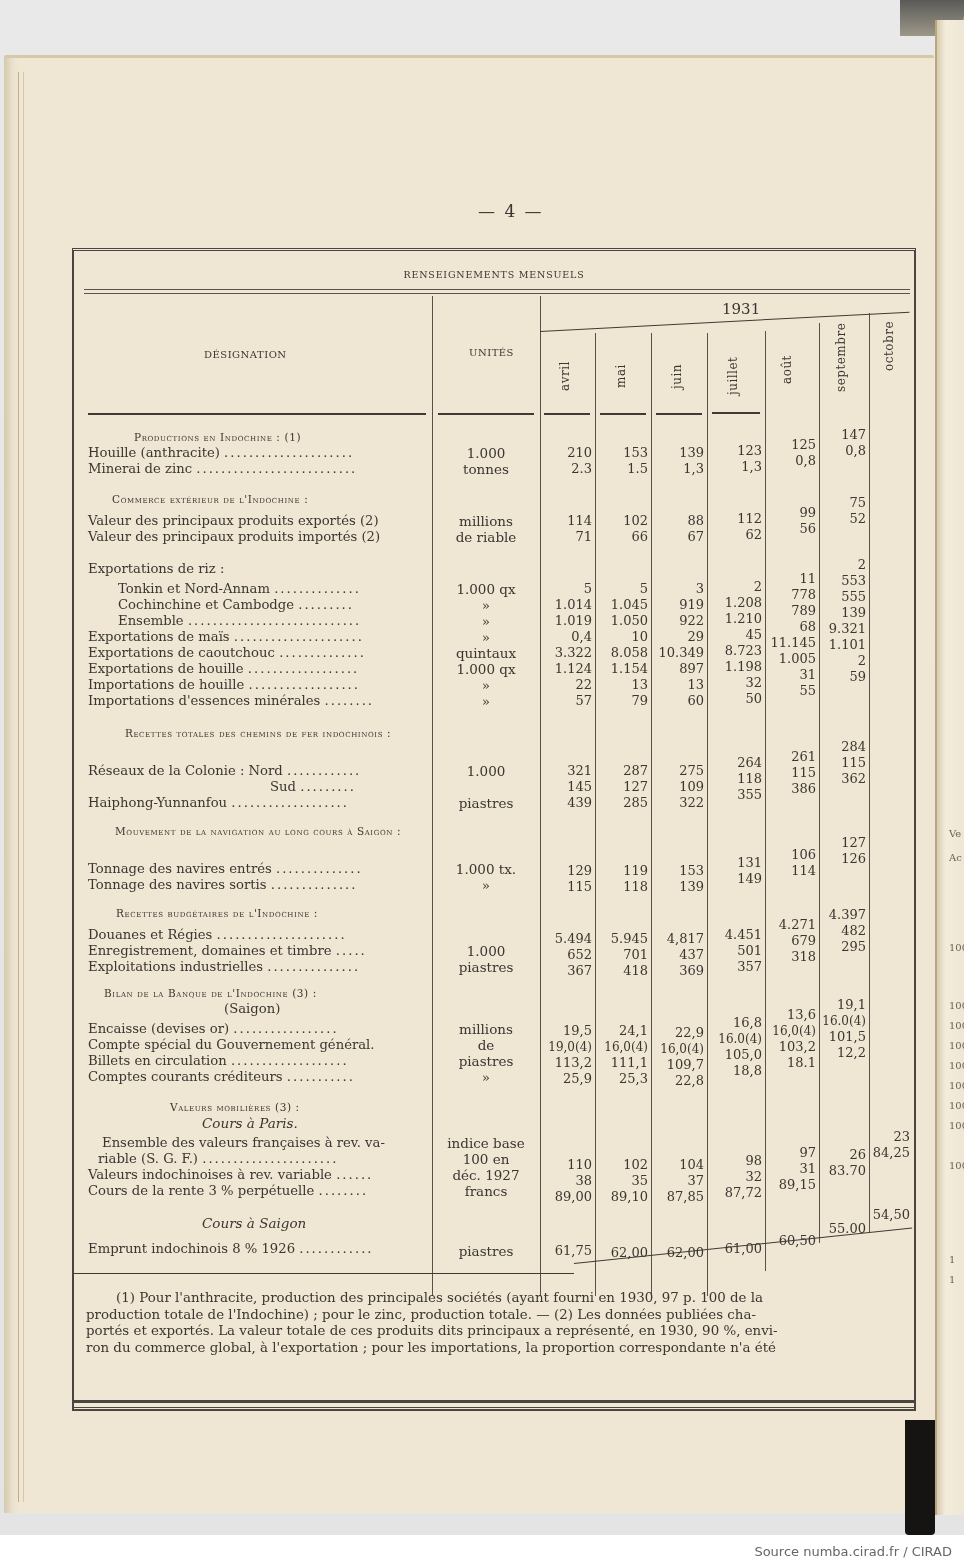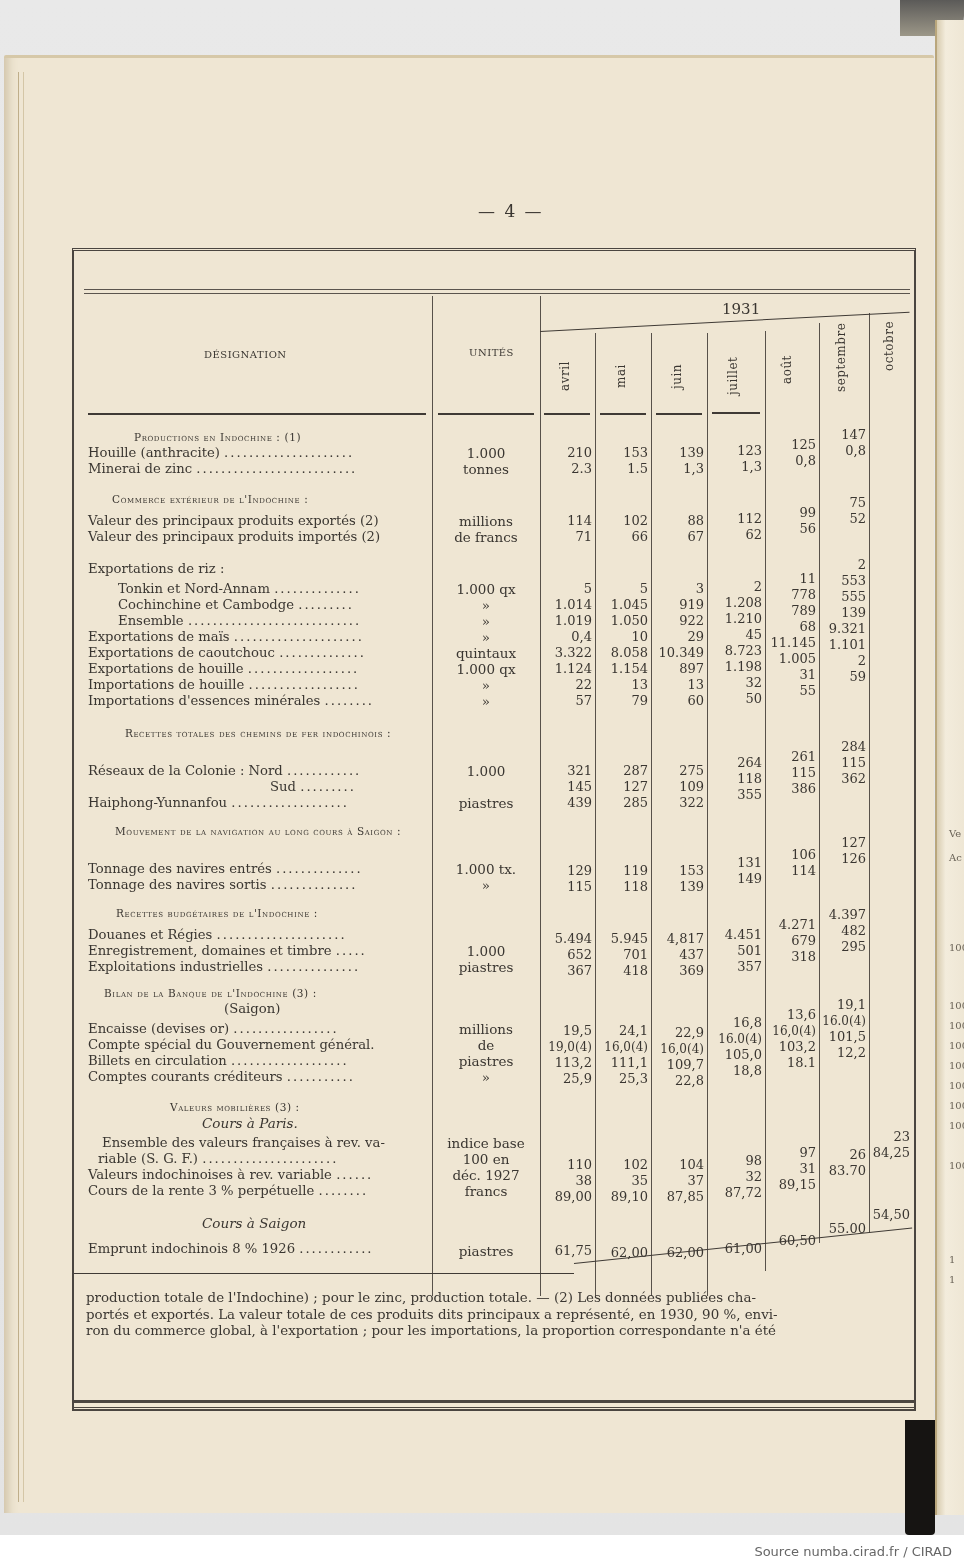--- a/index.html
+++ b/index.html
@@ -69,20 +69,21 @@
 <div class="scan-bg"></div>
 <div class="curl-top"></div>
 <div class="page"></div>
 <div class="page-edge-left"></div>
 <div class="next-page"></div>
 <div class="ribbon"></div>
 
 <div class="pagenum">— 4 —</div>
 
 <div class="frame">
+  <div class="table-title">RENSEIGNEMENTS MENSUELS</div>
   <div class="title-rule"></div>
 
   <div class="vline" style="left:358px; top:45px; height:1000px;"></div>
   <div class="vline" style="left:466px; top:45px; height:1000px;"></div>
   <div class="vline" style="left:521px; top:82px; height:963px;"></div>
   <div class="vline" style="left:577px; top:82px; height:963px;"></div>
   <div class="vline" style="left:633px; top:82px; height:963px;"></div>
   <div class="vline" style="left:691px; top:80px; height:940px;"></div>
   <div class="vline" style="left:745px; top:72px; height:920px;"></div>
   <div class="vline" style="left:795px; top:62px; height:920px;"></div>
@@ -123,21 +124,21 @@
   <div class="num" style="right:266px; top:210px;">1.5</div>
   <div class="num" style="right:210px; top:210px;">1,3</div>
   <div class="num" style="right:152px; top:208px;">1,3</div>
   <div class="num" style="right:98px; top:202px;">0,8</div>
   <div class="num" style="right:48px; top:192px;">0,8</div>
 
   <div class="sec" style="left:38px; top:240px;">Commerce extérieur de l'Indochine :</div>
   <div class="lbl" style="left:14px; top:262px;">Valeur des principaux produits exportés (2)</div>
   <div class="lbl" style="left:14px; top:278px;">Valeur des principaux produits importés (2)</div>
   <div class="unit" style="left:358px; top:262px;">millions</div>
-  <div class="unit" style="left:358px; top:278px;">de francs</div>
+  <div class="unit" style="left:358px; top:278px;">de riable</div>
 
   <div class="num" style="right:322px; top:262px;">114</div>
   <div class="num" style="right:266px; top:262px;">102</div>
   <div class="num" style="right:210px; top:262px;">88</div>
   <div class="num" style="right:152px; top:260px;">112</div>
   <div class="num" style="right:98px; top:254px;">99</div>
   <div class="num" style="right:48px; top:244px;">75</div>
   <div class="num" style="right:322px; top:278px;">71</div>
   <div class="num" style="right:266px; top:278px;">66</div>
   <div class="num" style="right:210px; top:278px;">67</div>
@@ -366,20 +367,21 @@
   <div class="num" style="right:152px; top:990px;">61,00</div>
   <div class="num" style="right:98px; top:982px;">60,50</div>
   <div class="num" style="right:48px; top:970px;">55.00</div>
   <div class="num" style="right:4px; top:956px;">54,50</div>
 
   <div class="hrule" style="left:0; top:1022px; width:500px; height:1px;"></div>
   <div class="hrule" style="left:500px; top:1012px; width:340px; height:1px; transform:rotate(-6deg); transform-origin:left;"></div>
 </div>
 
 <div class="footnote">
+  <span style="padding-left:30px;">(1) Pour l'anthracite, production des principales sociétés (ayant fourni en 1930, 97 p. 100 de la</span>
   <span>production totale de l'Indochine) ; pour le zinc, production totale. — (2) Les données publiées cha-</span>
   <span>portés et exportés. La valeur totale de ces produits dits principaux a représenté, en 1930, 90 %, envi-</span>
   <span>ron du commerce global, à l'exportation ; pour les importations, la proportion correspondante n'a été</span>
 </div>
 
 <div class="frame-bottom" style="top:1400px;"></div>
 
 <div class="next-page" style="background:none; border:none;">
   <div class="bleed" style="top:808px;">Ve</div>
   <div class="bleed" style="top:832px;">Ac</div>

